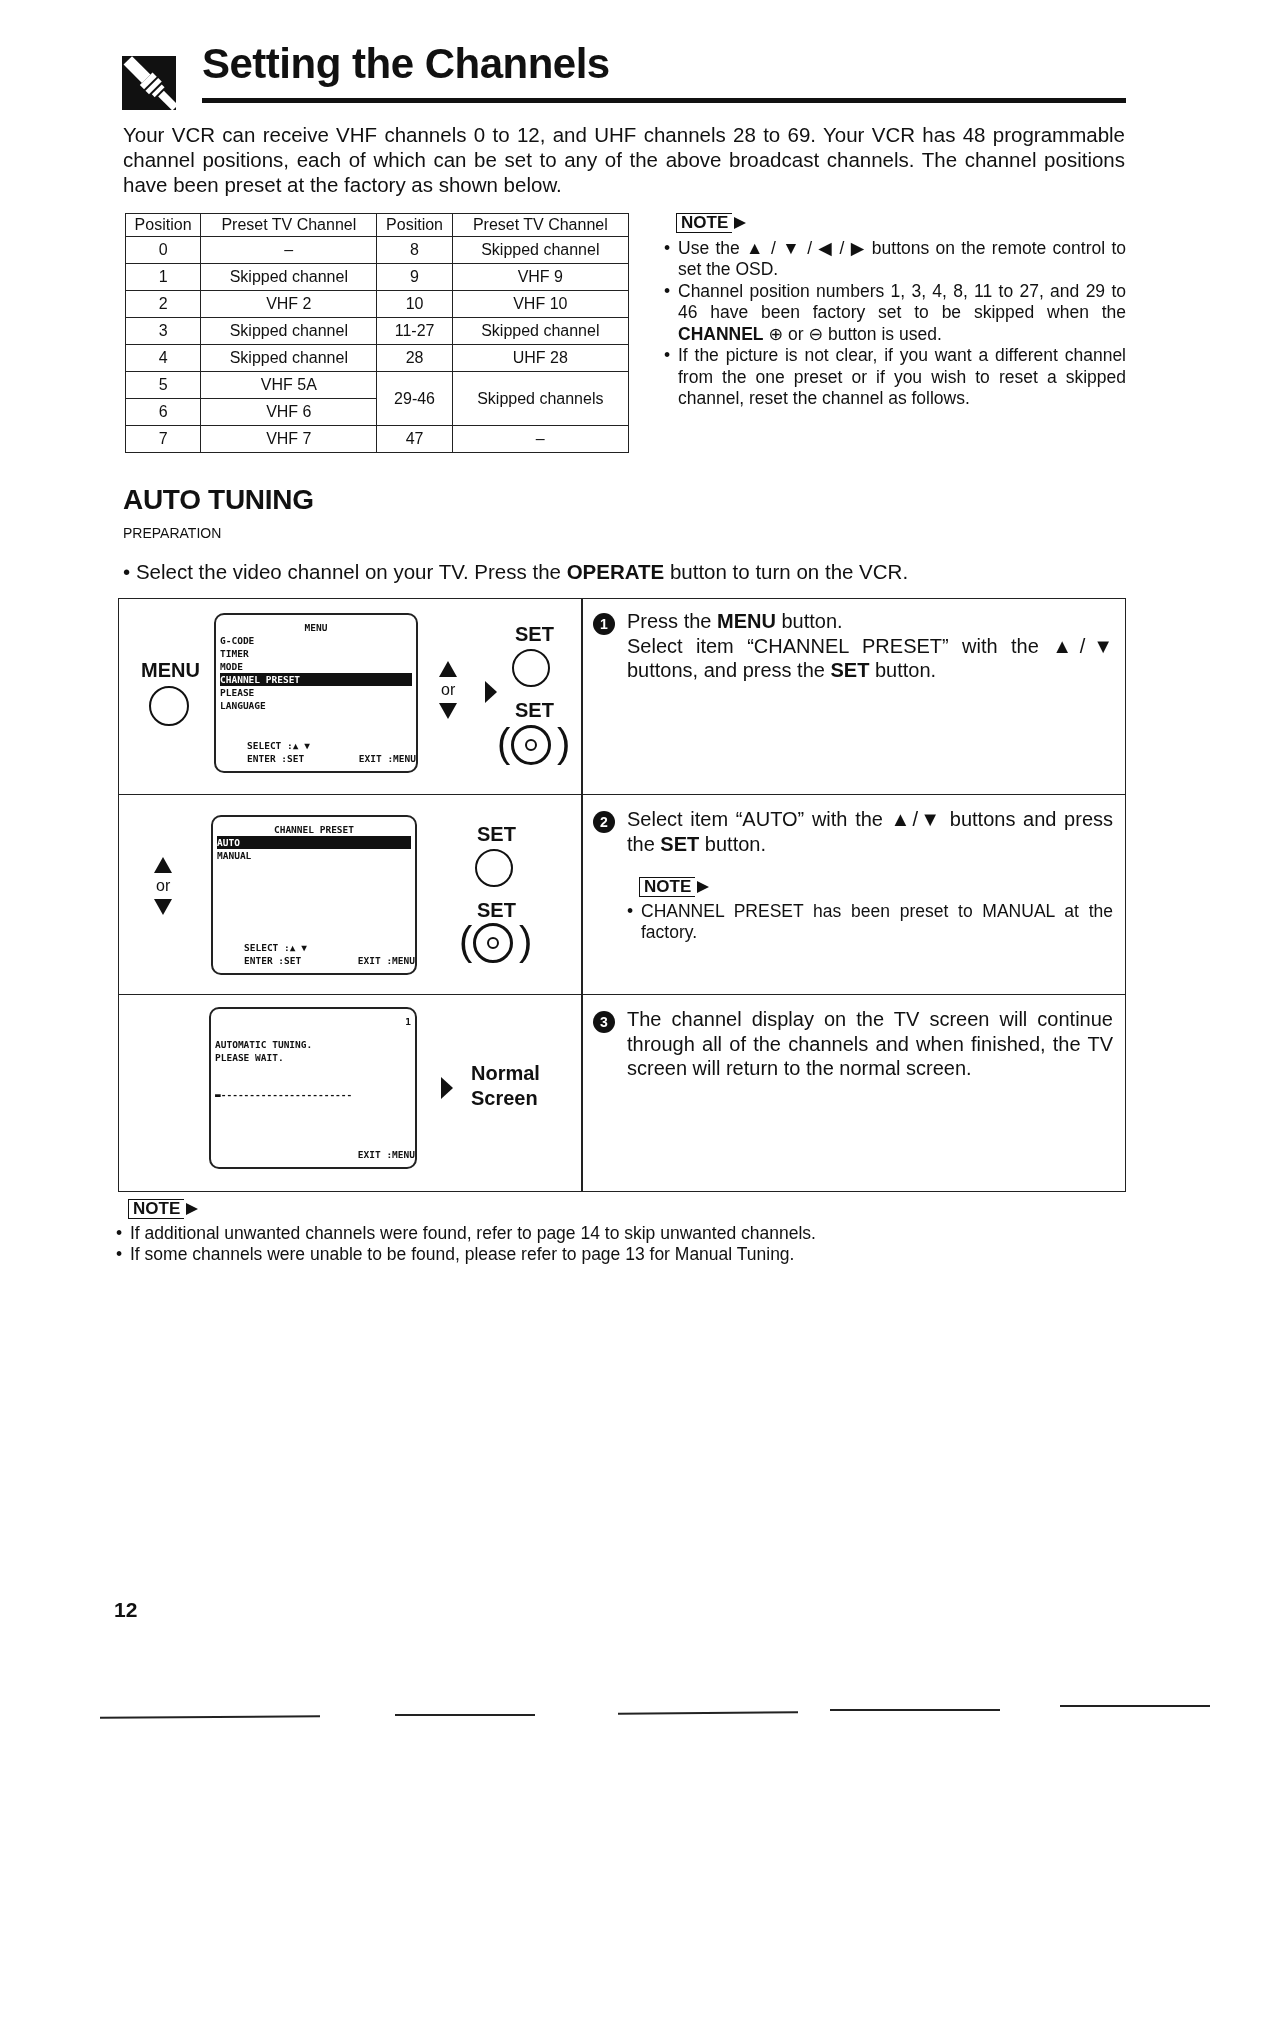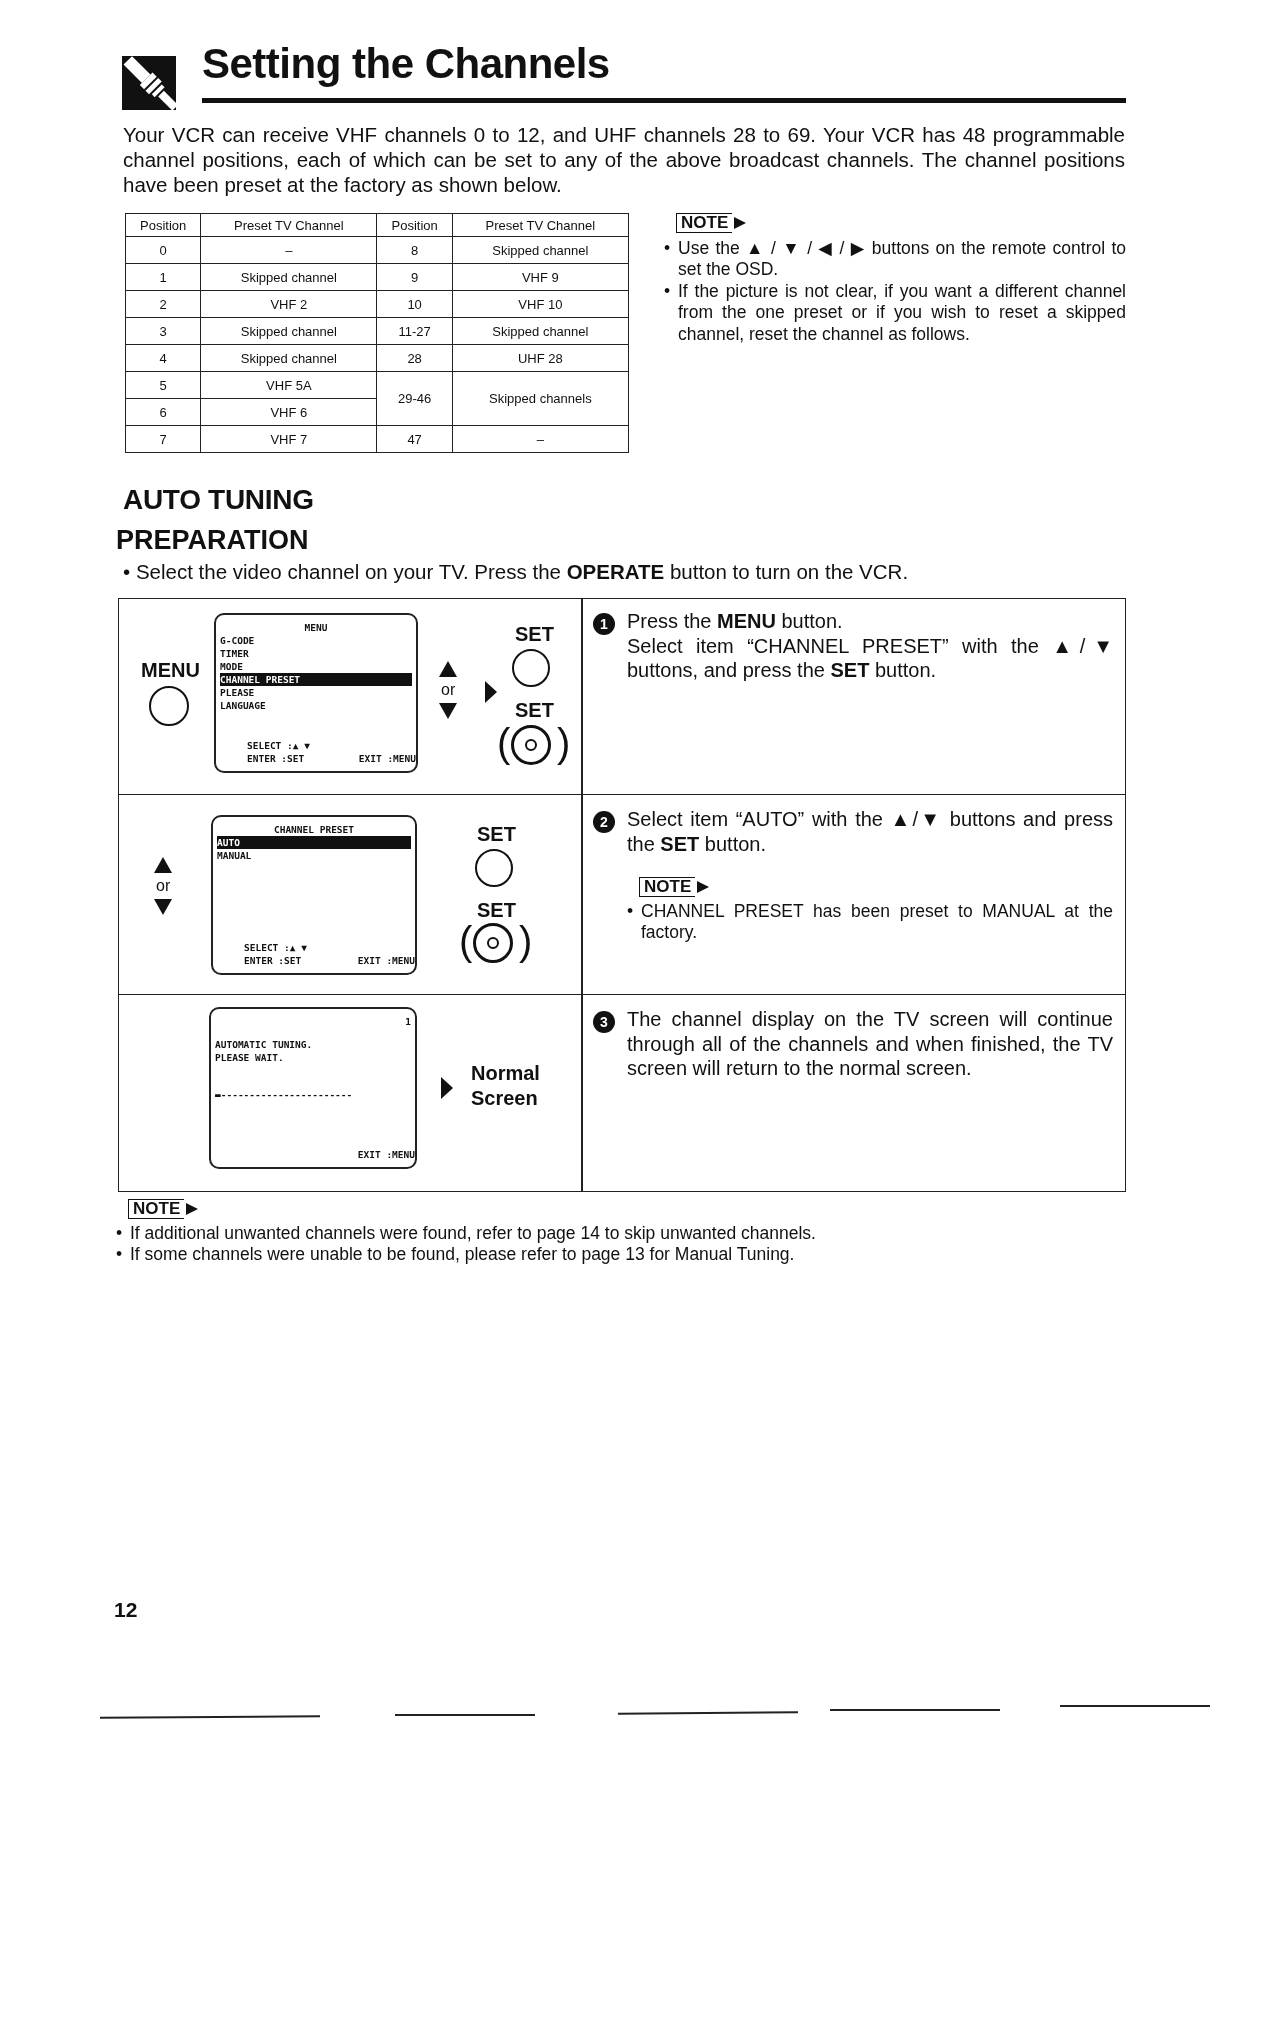--- a/index.html
+++ b/index.html
@@ -7,34 +7,34 @@
   .abs { position:absolute; }
 
   
   .hdr-icon { left:122px; top:56px; width:54px; height:54px; background:#111; overflow:hidden; }
   .hdr-title { left:202px; top:40px; font-size:42px; font-weight:bold; letter-spacing:-0.5px; }
   .hdr-rule { left:202px; top:98px; width:924px; height:5px; background:#111; }
 
   .intro { left:123px; top:122px; width:1002px; font-size:20.5px; line-height:25px; text-align:justify; text-align-last:left; }
 
   
-  table.preset { position:absolute; left:125px; top:213px; width:504px; border-collapse:collapse; font-size:13px; }
+  table.preset { position:absolute; left:125px; top:213px; width:504px; border-collapse:collapse; font-size:16px; }
   table.preset th, table.preset td { border:1.2px solid #222; text-align:center; font-weight:normal; height:26px; padding:0; }
   table.preset th { height:22px; }
 
   
   .note-tag { display:inline-flex; align-items:center; font-weight:bold; font-size:17px; border:1.5px solid #111; border-right:none; padding:0 4px; height:18px; line-height:18px; position:relative;margin-left:12px; }
   .note-tag .arrow { display:inline-block; width:0; height:0; border-top:6px solid transparent; border-bottom:6px solid transparent; border-left:12px solid #111; margin-left:6px; margin-right:-18px; }
   .note1 { left:664px; top:212px; width:462px; font-size:17.5px; line-height:21.5px; }
   .note1 ul, .bottom-note ul, .step-note ul { list-style:none; margin:4px 0 0 0; padding:0; }
   .note1 li, .bottom-note li, .step-note li { position:relative; padding-left:14px; text-align:justify; }
   .note1 li::before, .bottom-note li::before, .step-note li::before { content:"•"; position:absolute; left:0; }
 
   .auto-h { left:123px; top:484px; font-size:28px; font-weight:bold; letter-spacing:-0.3px; }
-  .prep-h { left:116px; top:525px; font-size:27px; font-weight:bold; }
+  .prep-h { left:123px; top:525px; font-size:14px; font-weight:normal; }
   .prep-text { left:123px; top:560px; font-size:20.5px; }
 
   
   .steps { left:118px; top:598px; width:1008px; height:594px; border:1.5px solid #222; box-sizing:border-box; }
   .row { position:absolute; left:0; width:100%; border-bottom:1.5px solid #222; box-sizing:border-box; }
   .row:last-child { border-bottom:none; }
   .vdiv { position:absolute; left:462px; top:0; bottom:0; width:1.5px; background:#222; }
 
   .osd { position:absolute; border:2px solid #222; border-radius:10px; font-family:"DejaVu Sans Mono", monospace; font-weight:bold; font-size:9.5px; line-height:13px; padding:6px 4px; box-sizing:border-box; }
   .osd .title { text-align:center; }
@@ -135,20 +135,21 @@
   </tbody>
 </table>
 
 <div class="abs note1">
   <span class="note-tag">
       <span>NOTE</span>
       <span class="arrow"></span>
     </span>
   <ul>
     <li>Use the ▲ / ▼ / ◀ / ▶ buttons on the remote control to set the OSD.</li>
+    <li><span>Channel position numbers 1, 3, 4, 8, 11 to 27, and 29 to 46 have been factory set to be skipped when the</span> <b>CHANNEL</b> <span>⊕ or ⊖ button is used.</span></li>
     <li>If the picture is not clear, if you want a different channel from the one preset or if you wish to reset a skipped channel, reset the channel as follows.</li>
   </ul>
 </div>
 
 <div class="abs auto-h">AUTO TUNING</div>
 <div class="abs prep-h">PREPARATION</div>
 <div class="abs prep-text">• <span>Select the video channel on your TV. Press the </span><b>OPERATE</b><span> button to turn on the VCR.</span></div>
 
 <div class="abs steps">
   <div class="vdiv"></div>

